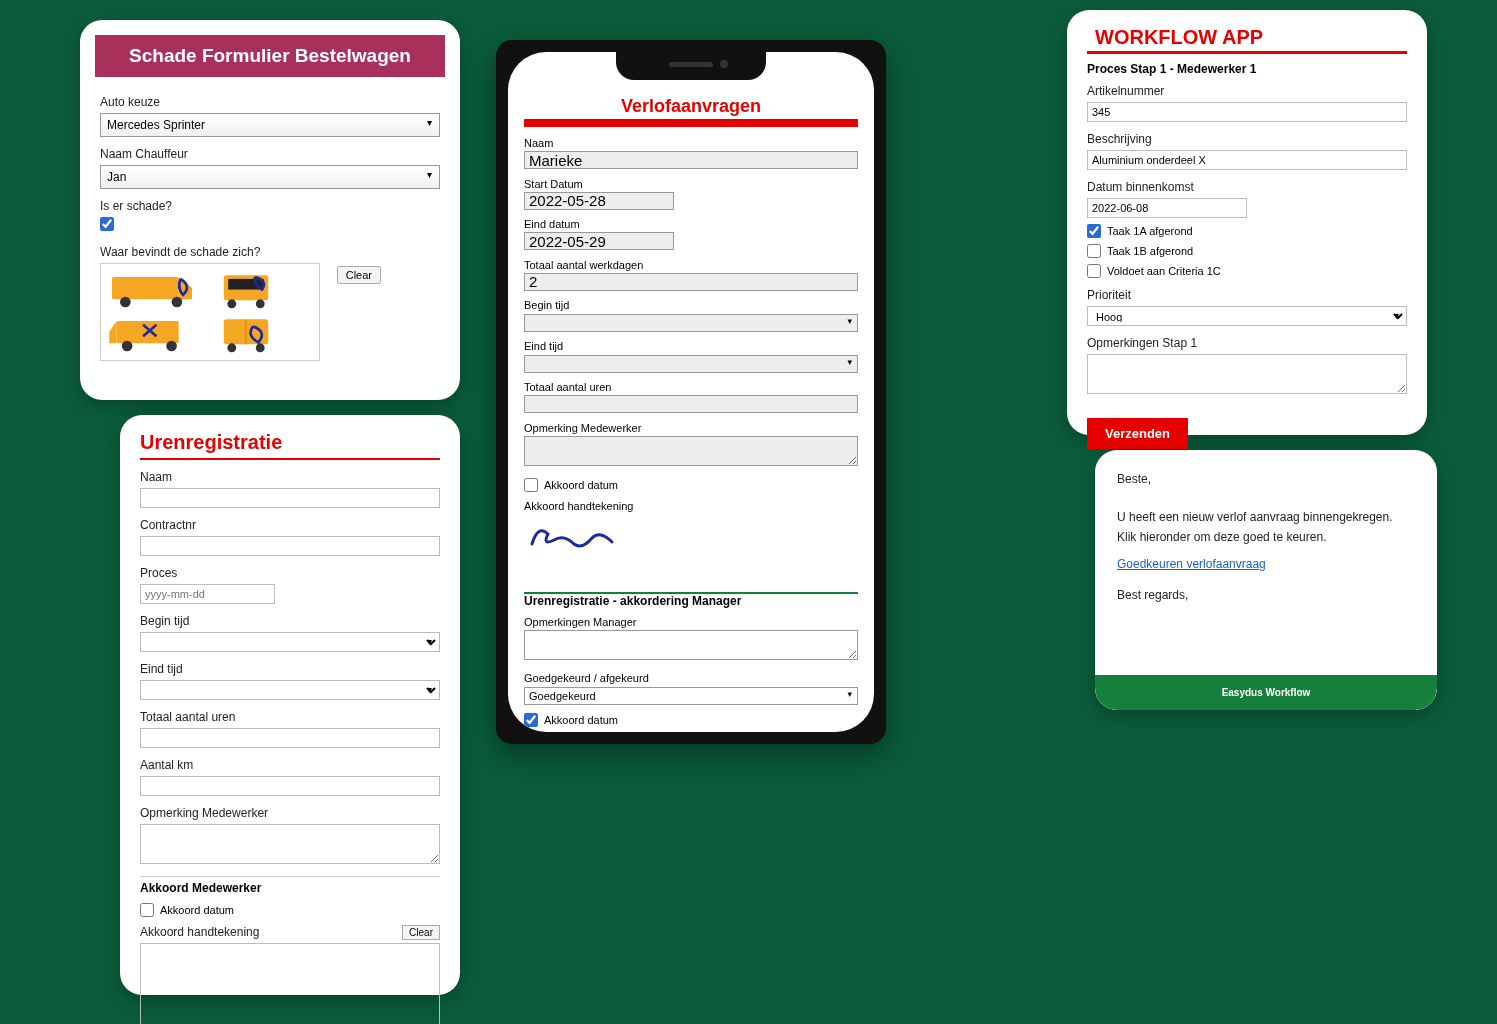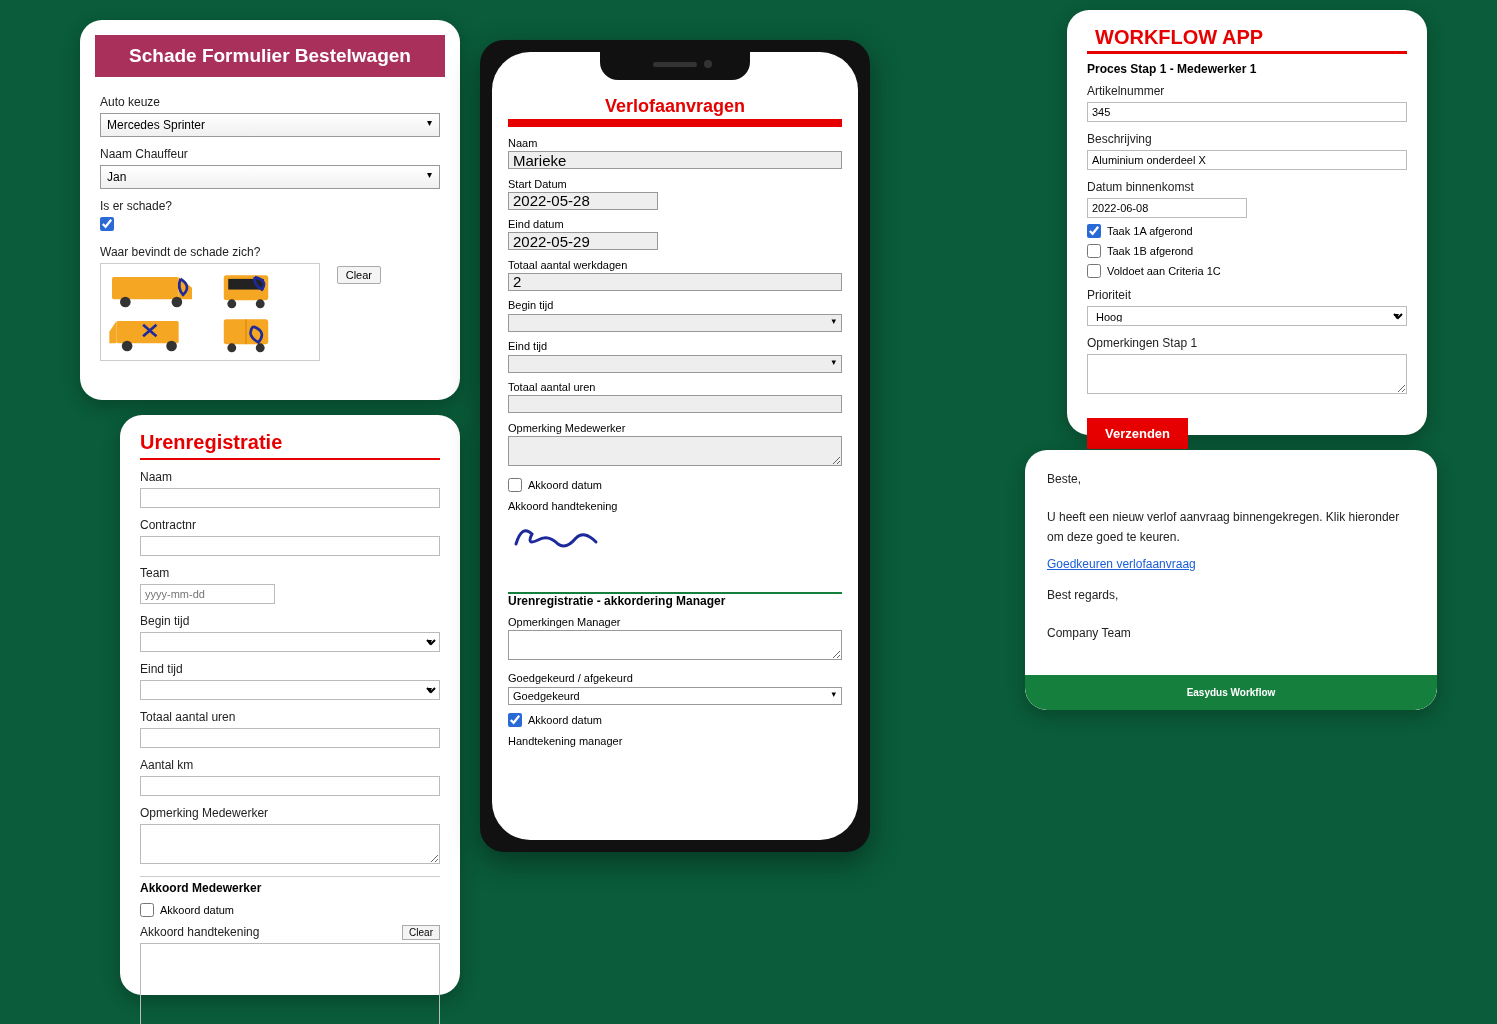--- a/index.html
+++ b/index.html
@@ -37,21 +37,21 @@
 .title-red { color:#e60000; font-weight:bold; font-size:20px; padding-bottom:4px; border-bottom:2px solid #e60000; margin-bottom:6px; }
 .input-line { width:100%; border:1px solid #bbb; font-size:11px; padding:3px 4px; height:20px; background:#fff; }
 .input-half { width:45%; }
 .textarea-sm { width:100%; height:40px; border:1px solid #bbb; font-size:11px; resize:both; }
 .subhead { font-weight:bold; font-size:12px; margin-top:8px; border-top:1px solid #ccc; padding-top:4px; }
 .sig-box { border:1px solid #bbb; height:90px; width:100%; margin-top:2px; position:relative; }
 .clear-btn2 { position:absolute; right:-2px; top:-2px; font-size:10px; border:1px solid #aaa; background:#f4f4f4; padding:1px 6px; }
 .btn-red { background:#e60000; color:#fff; border:none; font-weight:bold; font-size:13px; padding:8px 18px; margin-top:20px; cursor:pointer; }
 
 
-.phone { position:absolute; left:480px; top:40px; width:390px; height:812px; border-radius:24px; background:#111; padding:12px; box-shadow:0 10px 30px rgba(0,0,0,0.4); }
+.phone { position:absolute; left:496px; top:40px; width:390px; height:704px; border-radius:16px; background:#111; padding:12px; box-shadow:0 10px 30px rgba(0,0,0,0.4); }
 .phone-inner { background:#fff; border-radius:38px; width:100%; height:100%; overflow:hidden; position:relative; padding:38px 16px 16px 16px; }
 .notch { position:absolute; top:0; left:50%; transform:translateX(-50%); width:150px; height:28px; background:#111; border-radius:0 0 18px 18px; }
 .notch::before { content:""; position:absolute; left:50%; transform:translateX(-50%); top:10px; width:44px; height:5px; background:#333; border-radius:3px; }
 .notch::after { content:""; position:absolute; right:38px; top:8px; width:8px; height:8px; background:#333; border-radius:50%; }
 .phone-title { color:#e60000; font-weight:bold; text-align:center; font-size:18px; margin:6px 0 2px 0; }
 .redbar { height:8px; background:#e60000; margin:0 0 10px 0; }
 .plabel { font-size:11px; margin:8px 0 2px 0; }
 .pinput { width:100%; border:1px solid #999; background:#eee; font-size:15px; padding:2px 4px; height:18px; }
 .pselect-wrap { position:relative; }
 .pselect-wrap::after { content:"▾"; position:absolute; right:6px; top:3px; font-size:9px; pointer-events:none; }
@@ -62,21 +62,21 @@
 .sec-head { font-weight:bold; font-size:12px; margin-top:22px; border-top:2px solid #15803d; }
 
 
 .card3 { right:70px; top:10px; width:360px; height:425px; padding:16px 20px; }
 .app-title { color:#e60000; font-weight:bold; font-size:20px;margin-left:8px; }
 .app-under { border-bottom:3px solid #e60000; margin:2px 0 8px 0; }
 .step-head { font-weight:bold; font-size:12px; margin-bottom:8px; }
 .cbrow { font-size:11px; margin:6px 0; display:flex; align-items:center; gap:6px; }
 
 
-.card4 { right:60px; top:450px; width:412px; height:260px; padding:20px 22px 0 22px; overflow:hidden; }
+.card4 { right:60px; top:450px; width:342px; height:260px; padding:20px 22px 0 22px; overflow:hidden; }
 .email-body { font-size:12px; color:#222; line-height:1.6; }
 .email-link { color:#1a5ed6; text-decoration:underline; font-size:12px; display:inline-block; margin:8px 0 12px 0; }
 .email-footer { position:absolute; bottom:0; left:0; right:0; background:#15803d; color:#fff; text-align:center; font-size:10px; font-weight:bold; padding:12px 0; border-radius:0 0 22px 22px; }
 
 
 .scribble { stroke:#1e2a9c; stroke-width:3; fill:none; }
 </style>
 </head>
 <body>
 
@@ -123,21 +123,21 @@
     </div>
   </div>
 </div>
 
 <div class="card card2">
   <div class="title-red">Urenregistratie</div>
   <span class="lbl">Naam</span>
   <input class="input-line" style="">
   <span class="lbl">Contractnr</span>
   <input class="input-line" style="">
-  <span class="lbl">Team</span>
+  <span class="lbl">Proces</span>
   <input class="input-line input-half" placeholder="yyyy-mm-dd" style="">
   <span class="lbl">Begin tijd</span>
   <div class="select-wrap"><select class="input-line"><option></option></select></div>
   <span class="lbl">Eind tijd</span>
   <div class="select-wrap"><select class="input-line"><option></option></select></div>
   <span class="lbl">Totaal aantal uren</span>
   <input class="input-line" style="">
   <span class="lbl">Aantal km</span>
   <input class="input-line" style="">
   <span class="lbl">Opmerking Medewerker</span>
@@ -225,16 +225,15 @@
   <textarea class="textarea-sm" style=""></textarea>
   <button class="btn-red">Verzenden</button>
 </div>
 
 <div class="card card4">
   <div class="email-body">
     <p>Beste,</p><br>
     <p>U heeft een nieuw verlof aanvraag binnengekregen. Klik hieronder om deze goed te keuren.</p>
     <a href="#" class="email-link">Goedkeuren verlofaanvraag</a><br>
     <p>Best regards,</p><br>
-    <p>Company Team</p>
   </div>
   <div class="email-footer">Easydus Workflow</div>
 </div>
 
 </body></html>

